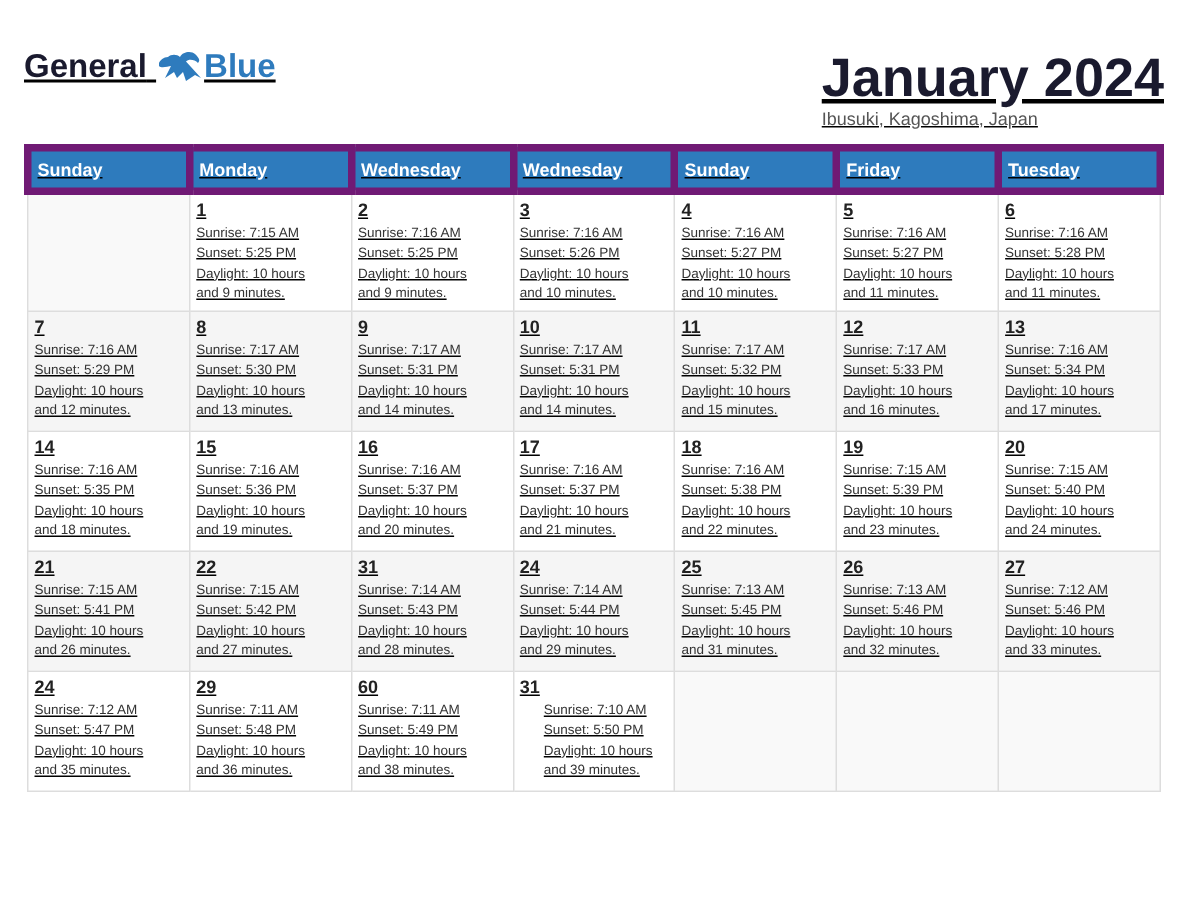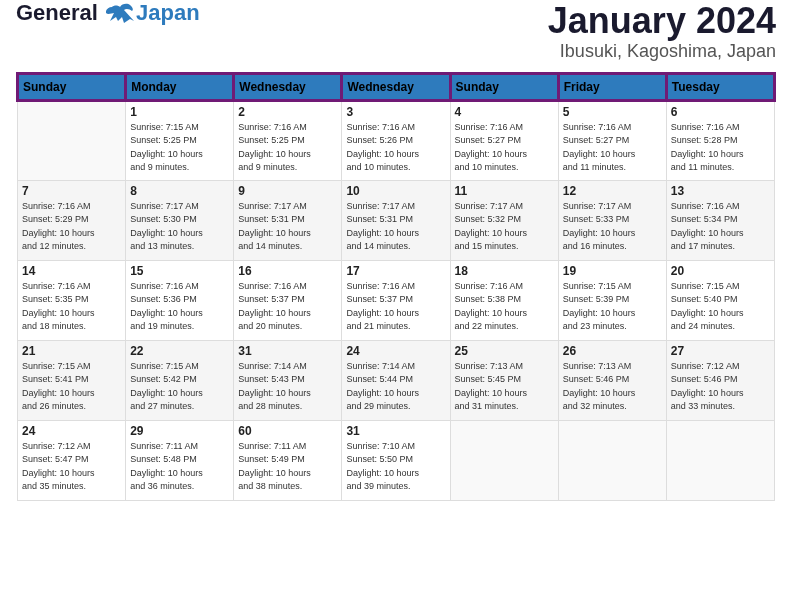--- a/index.html
+++ b/index.html
@@ -5,58 +5,59 @@
     * { box-sizing: border-box; margin: 0; padding: 0; }
     body {
       font-family: Arial, sans-serif;
       background: #fff;
       width: 792px;
       height: 612px;
       overflow: hidden;
     }
     .container {
       width: 792px;
-      padding: 1px 16px 8px 16px;
+      padding: 32px 16px 8px 16px;
+      text-decoration: underline;
     }
     .header {
       display: flex;
       justify-content: space-between;
       align-items: flex-start;
       margin-bottom: 10px;
     }
     .logo {
       display: flex;
       align-items: center;
     }
     .title-area {
-      text-align: right;
+      text-align: left;
     }
     .month-title {
       font-size: 36px;
       font-weight: bold;
       color: #1a1a2e;
       line-height: 1.1;
     }
     .location {
-      font-size: 18px;
+      font-size: 12px;
       color: #555;
     }
     table {
       width: 100%;
       border-collapse: collapse;
       table-layout: fixed;
     }
     th {
       background-color: #2e7bbd;
-      color: #000000;
+      color: #ffffff;
       font-size: 12px;
       font-weight: bold;
       padding: 5px 4px;
       text-align: left;
-      border: 3px solid #701a75;
+      border: 5px solid #701a75;
     }
     td {
       vertical-align: top;
       border: 1px solid #ddd;
       padding: 3px 4px;
       font-size: 9.5px;
       color: #333;
       height: 80px;
       background: #fff;
     }
@@ -89,21 +90,21 @@
   <div class="header">
     <div class="logo">
       <div>
         <div style="display:flex;align-items:center;">
           <div style="font-size:22px;font-weight:bold;color:#1a1a2e;line-height:1.1;">
             <span style="color:#1a1a2e;">General</span>
             <svg width="28" height="22" viewBox="0 0 28 22" style="vertical-align:middle;margin-left:2px;">
               <path d="M14 4 C16 0, 22 0, 24 2 C26 4, 28 6, 26 8 C24 6, 20 5, 18 7 L28 18 L24 16 L18 20 L16 14 L12 18 L10 14 L4 18 L8 10 C6 10, 2 12, 0 10 C-1 8, 2 4, 6 4 C8 2, 12 2, 14 4Z" fill="#2e7bbd"></path>
             </svg>
           </div>
-          <div style="font-size:22px;font-weight:bold;color:#2e7bbd;line-height:1.1;margin-left:2px;">Japan</div>
+          <div style="font-size:22px;font-weight:bold;color:#2e7bbd;line-height:1.1;margin-left:2px;">Blue</div>
         </div>
       </div>
     </div>
     <div class="title-area">
       <div class="month-title">January 2024</div>
       <div class="location">Ibusuki, Kagoshima, Japan</div>
     </div>
   </div>
 
   <table>
@@ -334,21 +335,21 @@
           </td>
           <td>
             <span class="day-num">60</span>
             <div class="day-info" style="white-space: pre-line;">Sunrise: 7:11 AM
 Sunset: 5:49 PM
 Daylight: 10 hours
 and 38 minutes.</div>
           </td>
           <td>
             <span class="day-num">31</span>
-            <div class="day-info" style="white-space: pre-line;">Sunrise: 7:10 AM
+            <div class="day-info" style="white-space: pre-line; margin-left: 16px;">Sunrise: 7:10 AM
 Sunset: 5:50 PM
 Daylight: 10 hours
 and 39 minutes.</div>
           </td>
           <td class="empty"></td>
           <td class="empty"></td>
           <td class="empty"></td>
         </tr>
       </tbody>
   </table>

